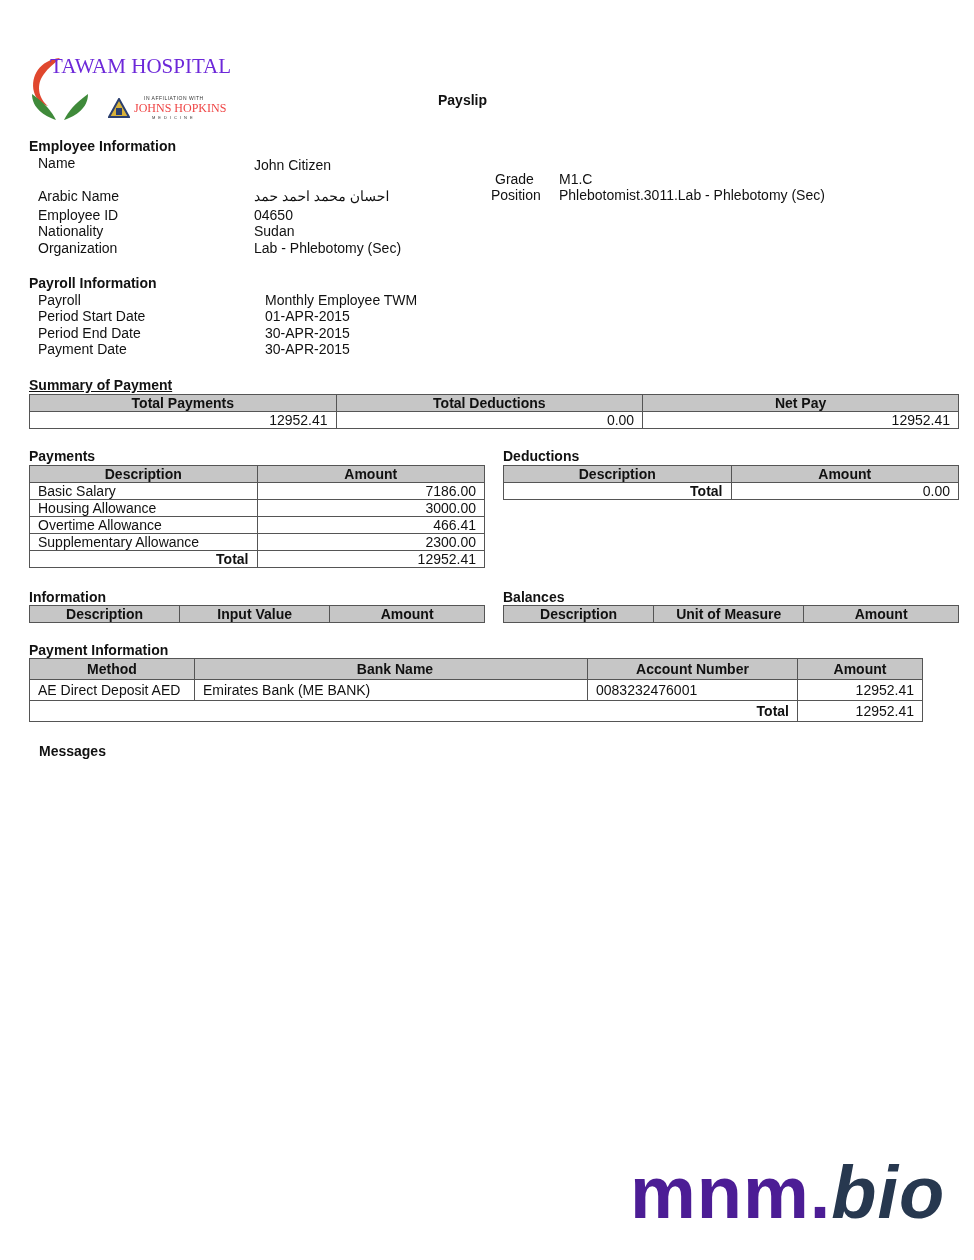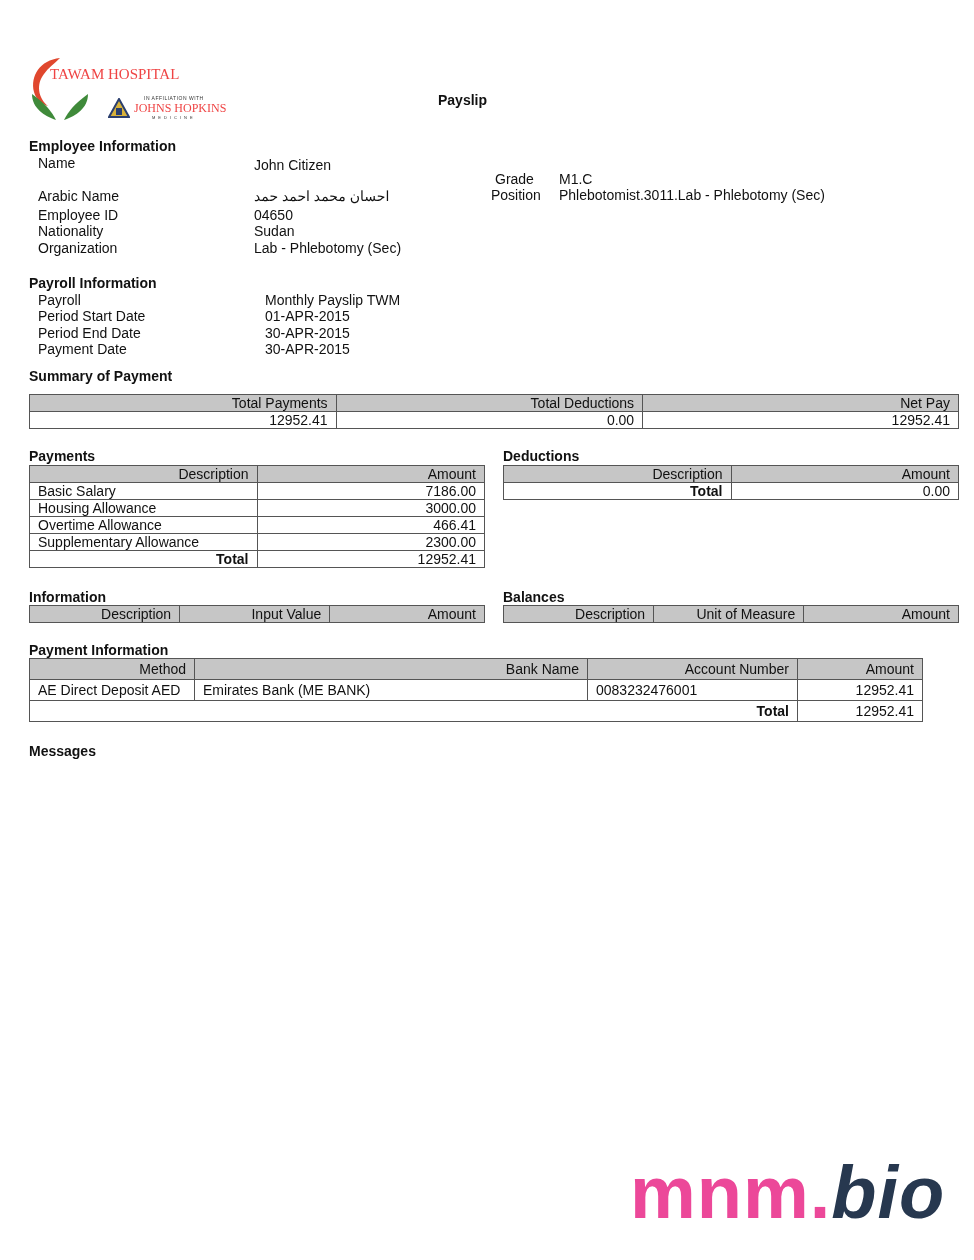--- a/index.html
+++ b/index.html
@@ -4,37 +4,37 @@
 <style>
   html, body { margin:0; padding:0; background:#ffffff; }
   body { width:974px; height:1260px; position:relative; overflow:hidden;
          font-family:"Liberation Sans", sans-serif; color:#111; font-size:14px; }
   .abs { position:absolute; }
   .sec-title { font-weight:bold; font-size:14px; }
   .lbl { font-size:14px; }
   .val { font-size:14px; }
   table.grid { border-collapse:collapse; position:absolute; font-size:14px; }
   table.grid td, table.grid th { border:1px solid #555; padding:0 8px; height:16px; line-height:16px; }
-  table.grid th { background:#c6c6c6; font-weight:normal; text-align:right; }
+  table.grid th { background:#c6c6c6; font-weight:bold; text-align:center; }
   table.grid td.num { text-align:right; }
   table.grid td.tot { text-align:right; font-weight:bold; }
   table.grid.tall td, table.grid.tall th { height:20px; line-height:20px; }
   .logo-text { font-family:"Liberation Serif", serif; color:#ef4444; }
   .wm { font-family:"Liberation Sans", sans-serif; font-weight:bold; font-size:74px; letter-spacing:1px; }
 </style>
 </head>
 <body>
 
 <div class="abs" style="left:26px; top:54px; width:205px; height:72px;">
   <svg width="70" height="72" viewBox="0 0 70 72" style="position:absolute; left:0; top:0;">
     <path d="M34 4 C14 6 4 22 8 38 C10 46 16 50 22 52 C12 44 10 30 18 20 C22 14 28 10 34 4 Z" fill="#e0472e"></path>
     <path d="M6 40 C6 54 18 62 30 66 C26 58 20 50 6 40 Z" fill="#3f8a3a"></path>
     <path d="M62 40 C62 54 50 62 38 66 C42 58 48 50 62 40 Z" fill="#3f8a3a"></path>
   </svg>
-  <div class="abs logo-text" style="left:24px; top:12px; font-size:15px; color:#ef4444; white-space:nowrap;">TAWAM HOSPITAL</div>
+  <div class="abs logo-text" style="left:24px; top:0; font-size:21px; color:#6d28d9; white-space:nowrap;">TAWAM HOSPITAL</div>
   <div class="abs" style="left:118px; top:41px; font-size:5px; letter-spacing:0.5px; color:#333; white-space:nowrap;">IN AFFILIATION WITH</div>
   <svg width="22" height="20" viewBox="0 0 22 20" style="position:absolute; left:82px; top:44px;">
     <path d="M11 1 L21 19 L1 19 Z" fill="#d8b23a" stroke="#2b3f6e" stroke-width="2"></path>
     <rect x="8" y="10" width="6" height="7" fill="#2b3f6e"></rect>
   </svg>
   <div class="abs logo-text" style="left:108px; top:47px; font-size:12px; white-space:nowrap;">JOHNS HOPKINS</div>
   <div class="abs" style="left:126px; top:61px; font-size:4px; letter-spacing:3px; color:#333;">MEDICINE</div>
 </div>
 
 <div class="abs" style="left:438px; top:92px; font-size:14px; font-weight:bold;">Payslip</div>
@@ -51,29 +51,29 @@
 <div class="abs lbl" style="left:38px; top:240px;">Organization</div>
 <div class="abs val" style="left:254px; top:240px;">Lab - Phlebotomy (Sec)</div>
 
 <div class="abs lbl" style="left:495px; top:171px;">Grade</div>
 <div class="abs val" style="left:559px; top:171px;">M1.C</div>
 <div class="abs lbl" style="left:491px; top:187px;">Position</div>
 <div class="abs val" style="left:559px; top:187px;">Phlebotomist.3011.Lab - Phlebotomy (Sec)</div>
 
 <div class="abs sec-title" style="left:29px; top:275px;">Payroll Information</div>
 <div class="abs lbl" style="left:38px; top:292px;">Payroll</div>
-<div class="abs val" style="left:265px; top:292px;">Monthly Payslip TWM</div>
+<div class="abs val" style="left:265px; top:292px;">Monthly Employee TWM</div>
 <div class="abs lbl" style="left:38px; top:308px;">Period Start Date</div>
 <div class="abs val" style="left:265px; top:308px;">01-APR-2015</div>
 <div class="abs lbl" style="left:38px; top:325px;">Period End Date</div>
 <div class="abs val" style="left:265px; top:325px;">30-APR-2015</div>
 <div class="abs lbl" style="left:38px; top:341px;">Payment Date</div>
 <div class="abs val" style="left:265px; top:341px;">30-APR-2015</div>
 
-<div class="abs sec-title" style="left:29px; top:368px;">Summary of Payment</div>
+<div class="abs sec-title" style="left:29px; top:377px;text-decoration:underline;">Summary of Payment</div>
 <table class="grid" style="left:29px; top:394px; width:930px;">
   <tbody>
       <tr>
     <th style="width:33%;">Total Payments</th>
     <th style="width:33%;margin-top:28px;">Total Deductions</th>
     <th>Net Pay</th>
   </tr>
   <tr>
     <td class="num">12952.41</td>
     <td class="num">0.00</td>
@@ -163,17 +163,17 @@
     <td>0083232476001</td>
     <td class="num">12952.41</td>
   </tr>
   <tr>
     <td colspan="3" class="tot">Total</td>
     <td class="num">12952.41</td>
   </tr>
 </tbody>
   </table>
 
-<div class="abs sec-title" style="left:29px; top:743px;">Messages</div>
+<div class="abs sec-title" style="left:39px; top:743px;">Messages</div>
 
 <div class="abs wm" style="left:630px; top:1150px; white-space:nowrap;">
-  <span style="color:#ec4899;">mnm.</span><span style="color:#27384f; font-style:italic;">bio</span>
+  <span style="color:#4c1d95;">mnm.</span><span style="color:#27384f; font-style:italic;">bio</span>
 </div>
 
 </body></html>

